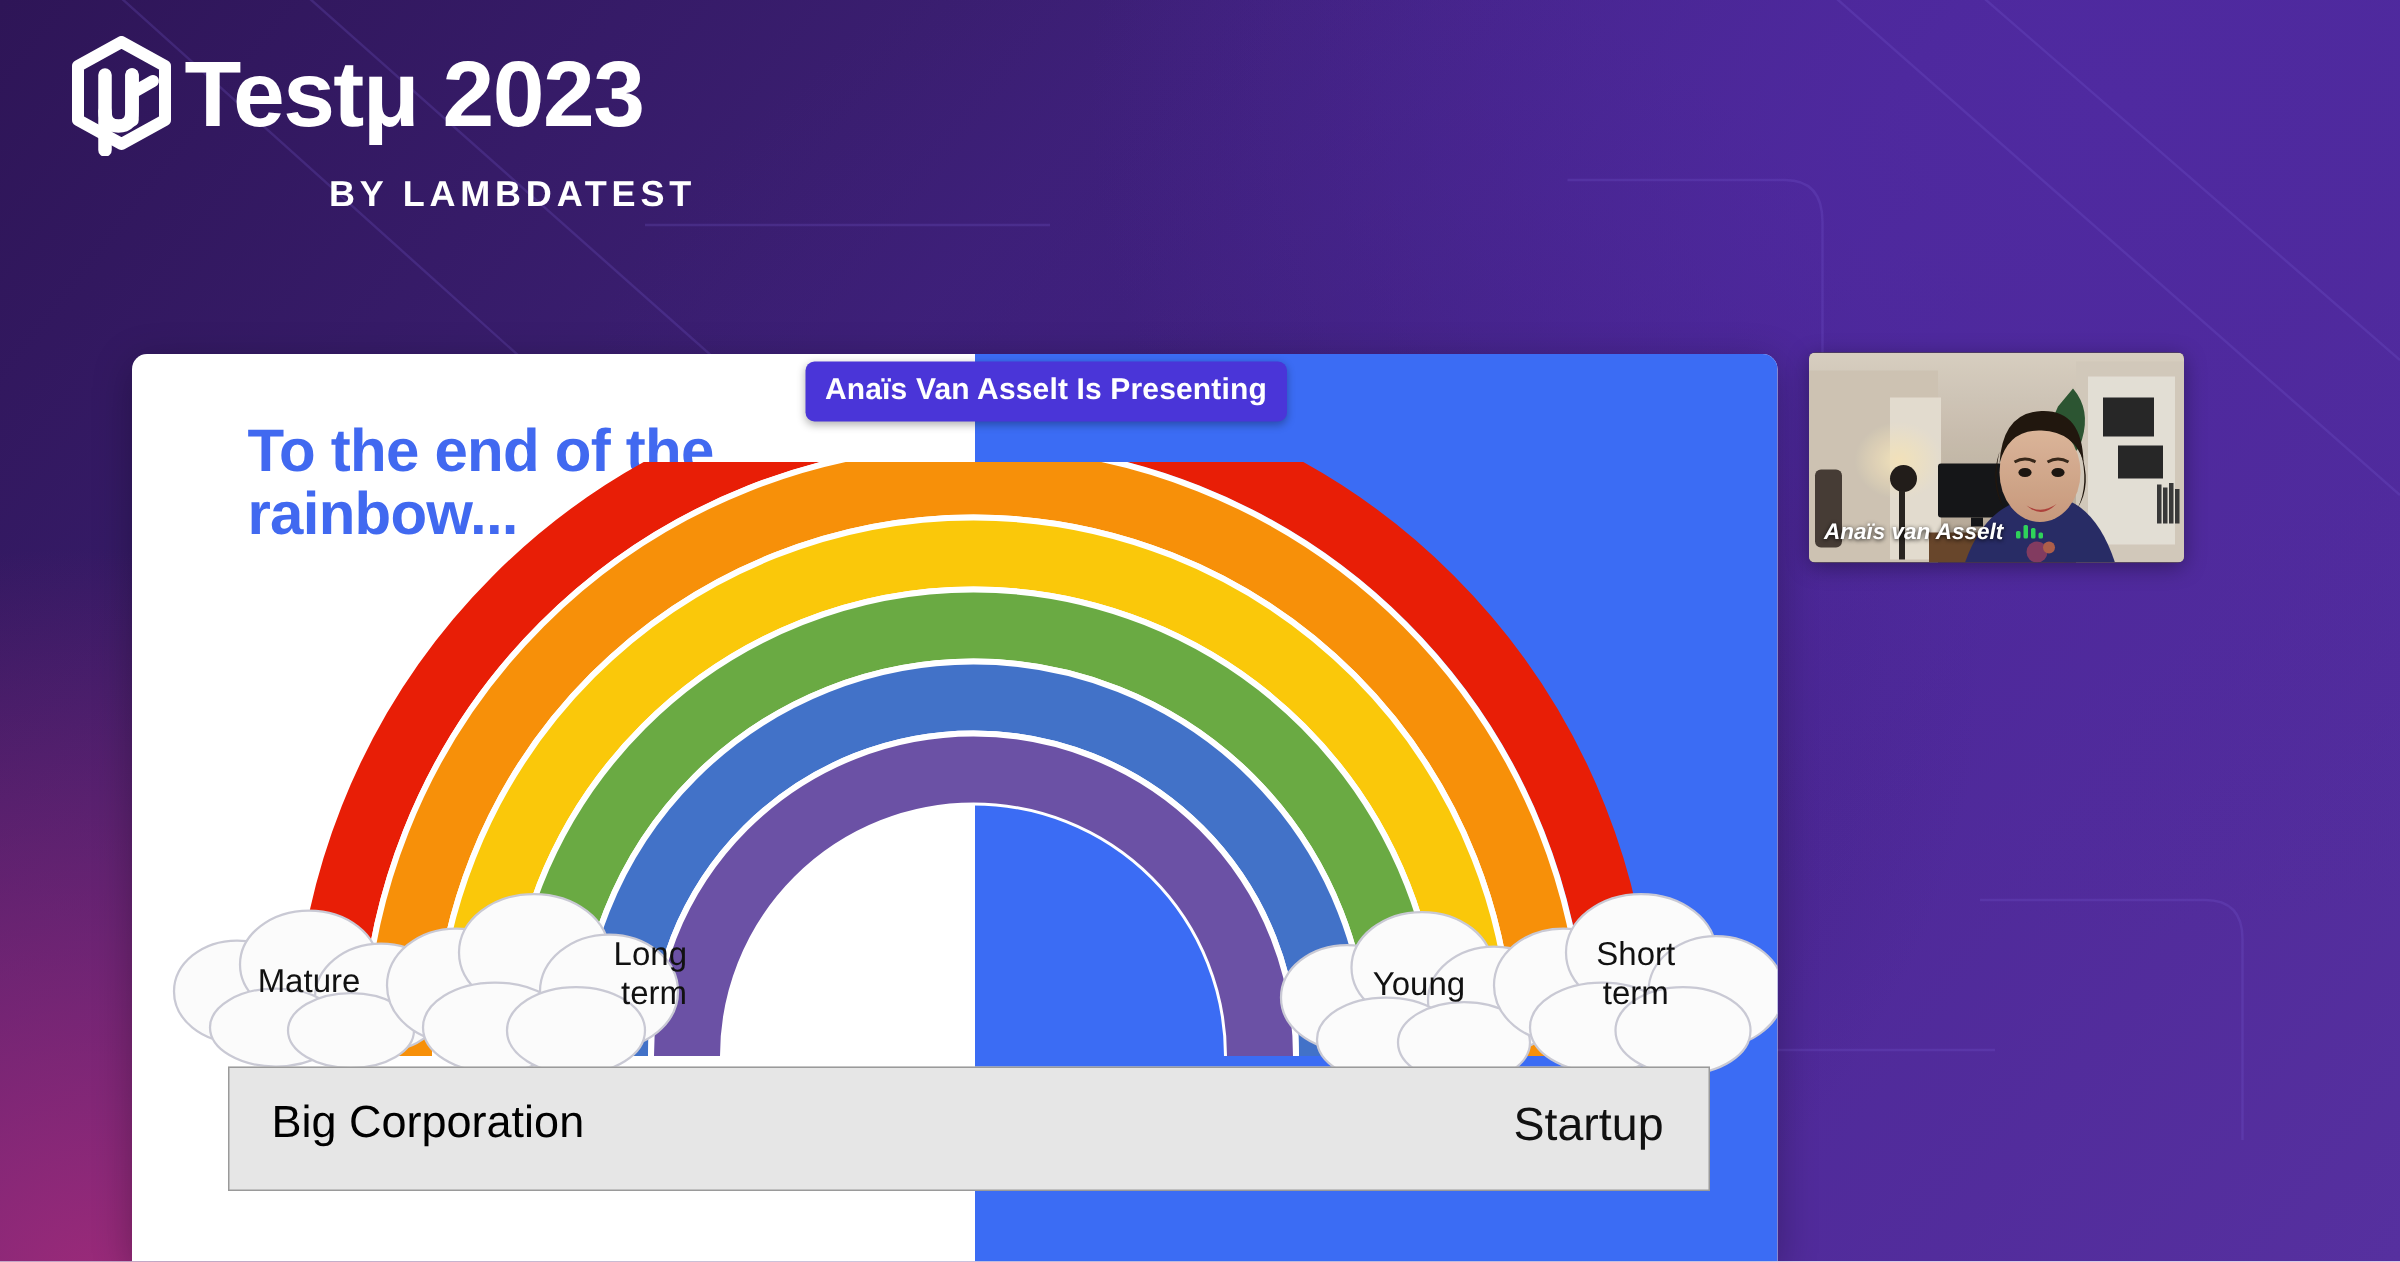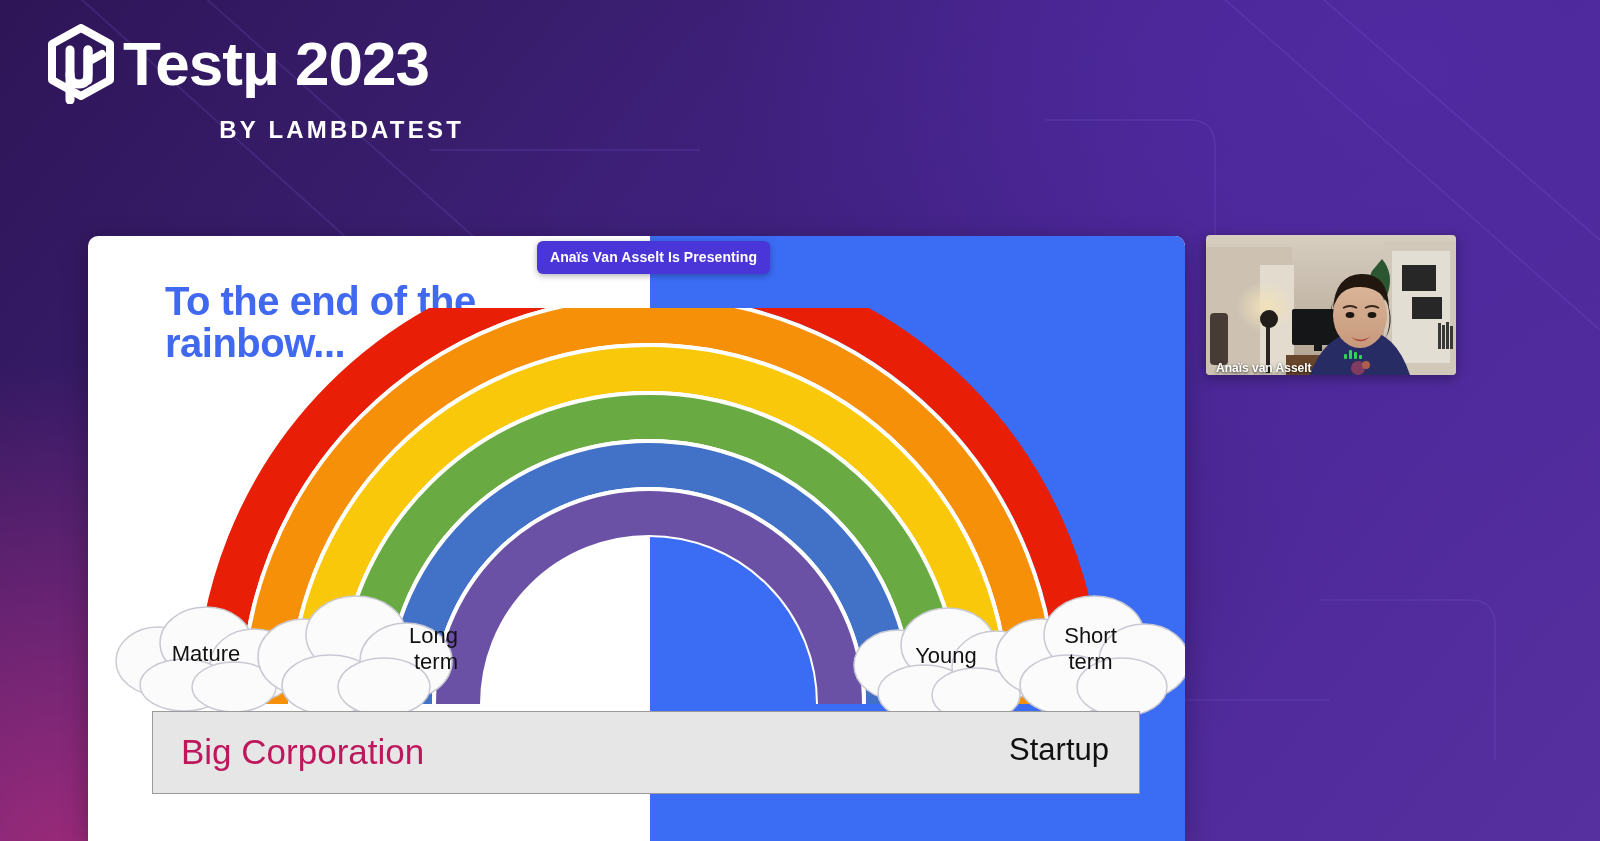--- a/index.html
+++ b/index.html
@@ -58,42 +58,42 @@
     position:absolute; text-align:center; color:#111;
     font-size:22px; line-height:1.18; white-space:pre-line;
     font-family:"Liberation Sans", sans-serif;
   }
 
   
   #axis-bar {
     position:absolute; left:64px; top:475px; width:988px; height:83px;
     background:#e6e6e6; border:1px solid #9a9a9a;
   }
-  #axis-left  { position:absolute; left:28px;  top:20px; font-size:35px; color:#be185d; }
+  #axis-left  { position:absolute; left:28px;  top:20px; font-size:30px; color:#000000; }
   #axis-right { position:absolute; right:30px; top:20px; font-size:31px; color:#111; }
 
   
   #presenting-badge {
     position:absolute; left:537px; top:241px;
-    background:#4a35d8; color:#fff; font-size:14px; font-weight:700;
+    background:#4a35d8; color:#fff; font-size:20px; font-weight:700;
     padding:8px 13px 9px; border-radius:6px; letter-spacing:.1px;
     box-shadow:0 2px 6px rgba(0,0,0,.3); white-space:nowrap;
   }
 
   
   #webcam {
     position:absolute; left:1206px; top:235px; width:250px; height:140px;
     border-radius:4px; overflow:hidden;
     box-shadow:0 3px 14px rgba(0,0,0,.35);
     background:#2b2520;
   }
   #webcam-name {
-    position:absolute; left:10px; bottom:0; z-index:4;
-    color:#fff; font-size:12px; font-weight:600;
-    text-shadow:0 1px 3px rgba(0,0,0,.85); white-space:nowrap;
+    position:absolute; left:10px; bottom:12px; z-index:4;
+    color:#fff; font-size:15px; font-weight:600;
+    text-shadow:0 1px 3px rgba(0,0,0,.85); white-space:nowrap;font-style:italic;
   }
   #webcam-mic {
     position:absolute; left:138px; bottom:16px; z-index:5;
     display:flex; align-items:flex-end; gap:2px; height:11px;
   }
   #webcam-mic i { display:block; width:3px; background:#2fd35a; border-radius:1px; }
 </style>
 </head>
 <body>
 

